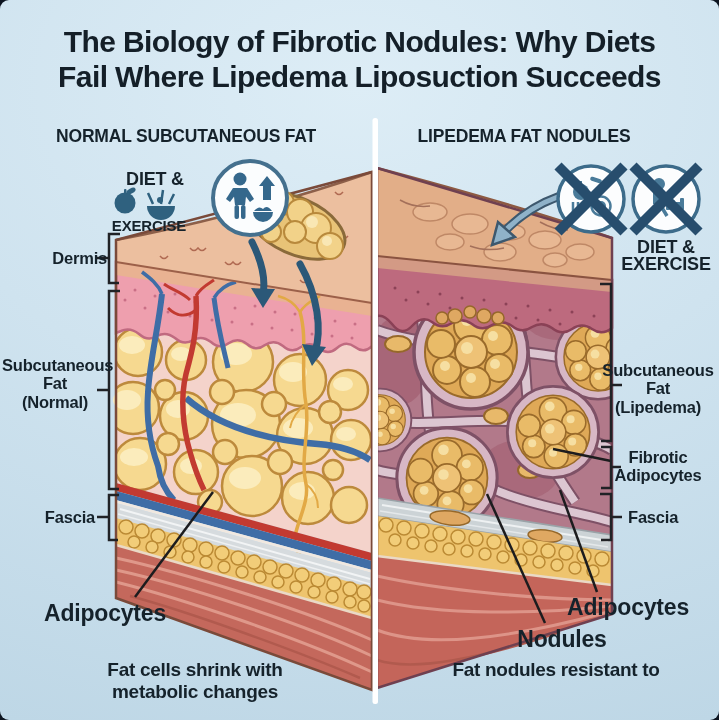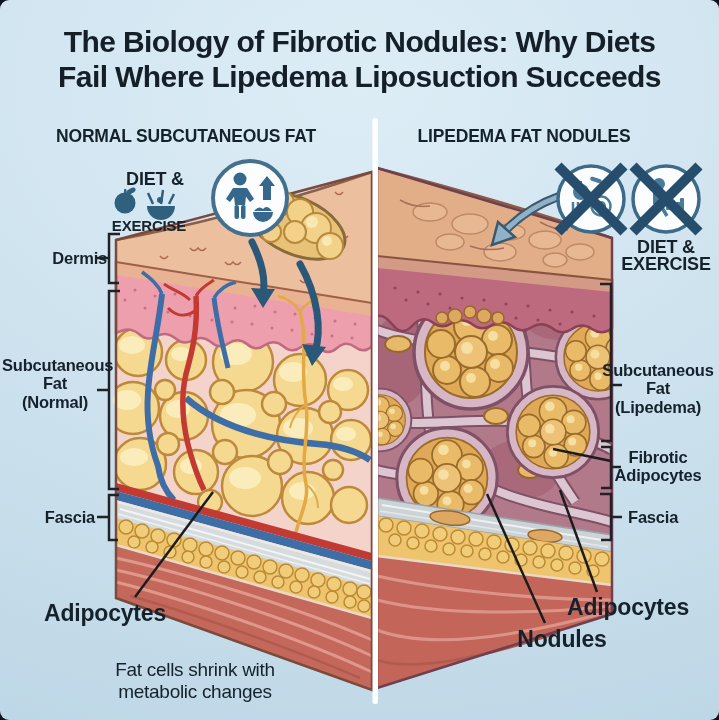--- a/index.html
+++ b/index.html
@@ -8,21 +8,21 @@
     background:radial-gradient(130% 95% at 50% 12%, #ddedf6 0%, #cfe3ef 48%, #bed7e6 100%);
     font-family:"Liberation Sans", sans-serif;color:#15222b;
   }
   .abs{position:absolute;}
   .ctr{text-align:center;}
   .rt{text-align:right;}
   .title{width:719px;top:24px;left:0;font-size:30px;line-height:1.17;font-weight:800;letter-spacing:-0.6px;color:#141f28;}
   .hdr{top:126px;font-size:17.5px;font-weight:800;letter-spacing:-0.2px;}
   .lbl{font-size:16.5px;font-weight:800;letter-spacing:-0.2px;line-height:1.12;}
   .lbl2{font-size:23px;font-weight:800;letter-spacing:-0.2px;}
-  .cap{font-size:19px;font-weight:400;letter-spacing:-0.3px;line-height:1.16;}
+  .cap{font-size:19px;font-weight:700;letter-spacing:-0.3px;line-height:1.16;}
   .de{font-size:18px;font-weight:800;letter-spacing:-0.2px;line-height:1.1;}
   svg{position:absolute;left:0;top:0;}
 </style>
 </head>
 <body>
 
 <div class="page">
 
 <svg width="719" height="720" viewBox="0 0 719 720">
   <defs>
@@ -492,15 +492,16 @@
   <div>Fibrotic</div>
   <div>Adipocytes</div>
 </div>
 
 <div class="abs lbl" style="left:628px;top:508px;width:80px;">Fascia</div>
 
 <div class="abs ctr lbl2" style="left:567px;top:594px;width:120px;">Adipocytes</div>
 <div class="abs ctr lbl2" style="left:502px;top:626px;width:120px;">Nodules</div>
 
 <div class="abs ctr cap" style="left:416px;top:659px;width:280px;">
+  <div>Fat nodules resistant to</div>
 </div>
 
 </div>
 
 </body></html>

